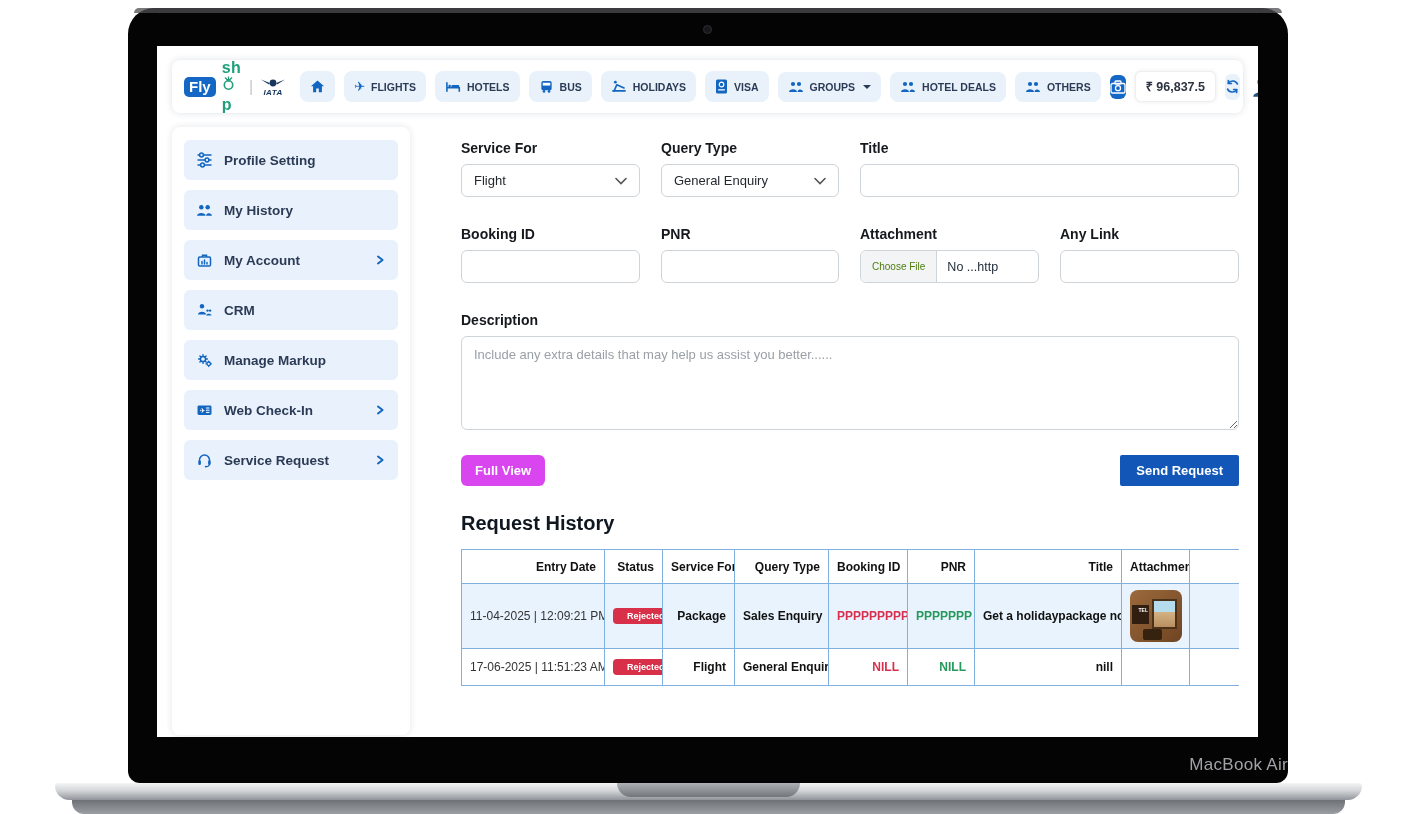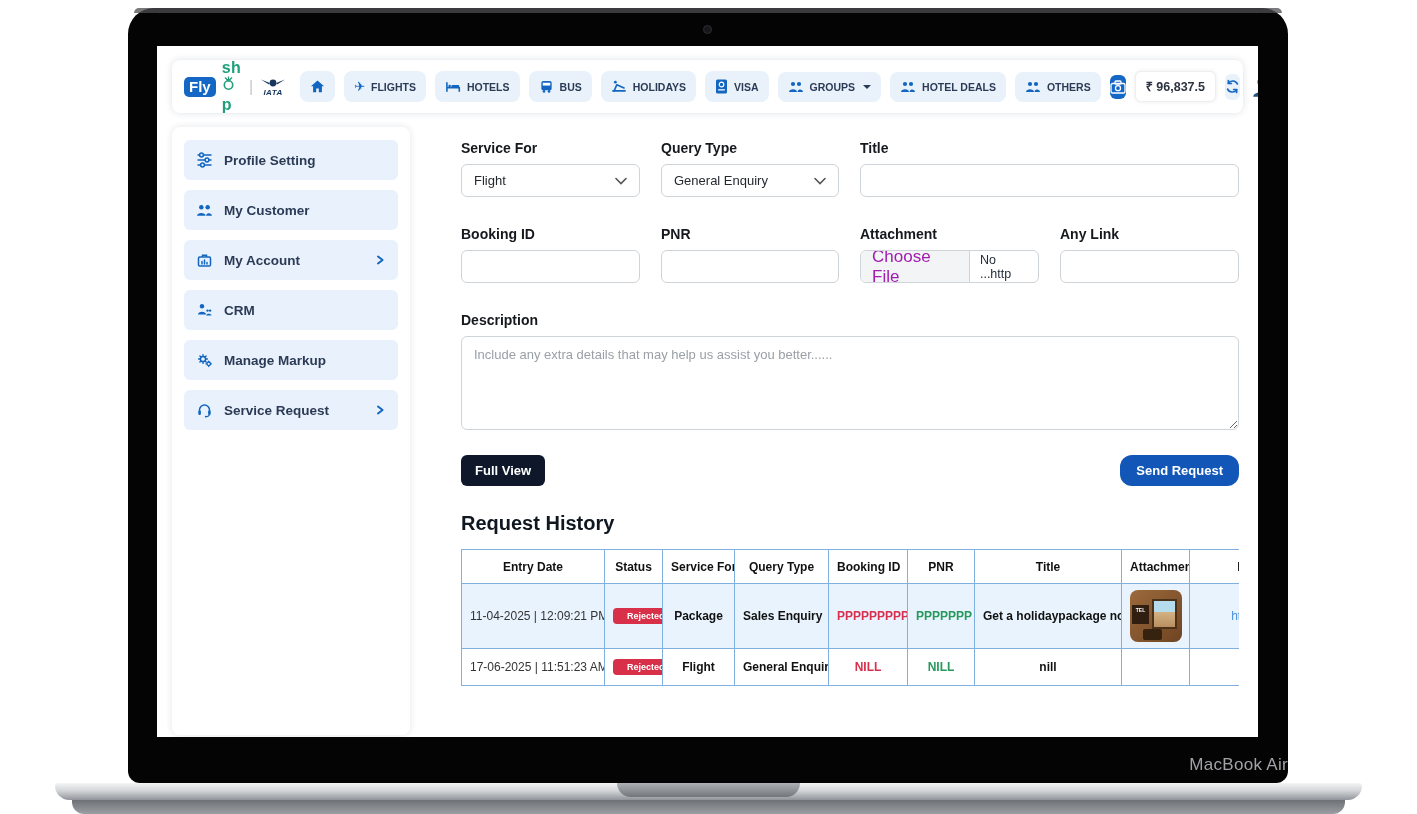--- a/index.html
+++ b/index.html
@@ -45,34 +45,34 @@
   
   .main{position:absolute;left:304px;top:94px;width:778px}
   .f-label{font-size:14px;font-weight:bold;color:#15181c;margin-bottom:8px}
   .form-row{display:flex;gap:21px;margin-bottom:29px}
   .fld{display:flex;flex-direction:column}
   .w1{width:179px}.w2{width:178px}.grow{flex:1}
   .select,.input{height:33px;border:1px solid #cfd4d9;border-radius:6px;background:#fff;font-size:13px;color:#24292f;display:flex;align-items:center;padding:0 12px}
   .select{justify-content:space-between;cursor:pointer}
   input.input{width:100%;outline:none}
   .file-ctrl{height:33px;border:1px solid #cfd4d9;border-radius:6px;display:flex;overflow:hidden;background:#fff;cursor:pointer}
-  .cf-btn{background:#f2f4f6;border-right:1px solid #cfd4d9;display:flex;align-items:center;padding:0 11px;font-size:17px;color:#a21caf}
+  .cf-btn{background:#f2f4f6;border-right:1px solid #cfd4d9;display:flex;align-items:center;padding:0 11px;font-size:10px;color:#4d7c0f}
   .cf-status{display:flex;align-items:center;padding:0 10px;font-size:12.5px;color:#1f2937}
   .desc-wrap{margin-bottom:21px}
   textarea.desc{width:778px;height:94px;border:1px solid #cfd4d9;border-radius:6px;padding:10px 12px;font-size:13px;font-family:"Liberation Sans",sans-serif;color:#333;resize:both}
   textarea.desc::placeholder{color:#9aa0a6}
   .btn-row{display:flex;justify-content:space-between;align-items:center;margin-bottom:26px}
-  .btn-fullview{background:#0f172a;color:#fff;border:none;border-radius:6px;font-size:13px;font-weight:bold;padding:8px 14px;cursor:pointer;font-family:"Liberation Sans",sans-serif}
-  .btn-send{background:#1257b8;color:#fff;border:none;border-radius:12px;font-size:13px;font-weight:bold;padding:8px 16px;cursor:pointer;font-family:"Liberation Sans",sans-serif}
+  .btn-fullview{background:#d946ef;color:#fff;border:none;border-radius:6px;font-size:13px;font-weight:bold;padding:8px 14px;cursor:pointer;font-family:"Liberation Sans",sans-serif}
+  .btn-send{background:#1257b8;color:#fff;border:none;border-radius:2px;font-size:13px;font-weight:bold;padding:8px 16px;cursor:pointer;font-family:"Liberation Sans",sans-serif}
   .hist-title{font-size:20px;font-weight:bold;color:#0f1720;margin-bottom:14px}
 
   
   .tbl-wrap{width:778px;overflow:hidden}
   table{border-collapse:collapse;table-layout:fixed;width:848px}
-  th,td{border:1px solid #7fb0e0;padding:6px 8px;font-size:12px;text-align:center;vertical-align:middle;overflow:hidden;white-space:nowrap}
+  th,td{border:1px solid #7fb0e0;padding:6px 8px;font-size:12px;text-align:right;vertical-align:middle;overflow:hidden;white-space:nowrap}
   th{font-weight:bold;color:#111;height:34px;background:#fff}
   tr.r1 td{background:#e8f3fd;height:62px}
   tr.r2 td{background:#fff;height:37px}
   .c-date{color:#333}
   .badge{display:inline-block;background:#d83048;color:#fff;font-size:9px;font-weight:bold;padding:3px 14px;border-radius:4px}
   .bold-cell{font-weight:bold;color:#111}
   .red-cell{font-weight:bold;color:#d8304f}
   .green-cell{font-weight:bold;color:#27995c}
   .link-cell{color:#4a90d9;cursor:pointer}
   .thumb{width:52px;height:52px;border-radius:8px;position:relative;overflow:hidden;background:linear-gradient(135deg,#9c6a3c,#6f4423);cursor:pointer}
@@ -256,21 +256,21 @@
 
     <div class="side-item">
       <span class="ic">
           <svg width="17" height="15" viewBox="0 0 16 14">
             <circle cx="5" cy="4" r="2.1" fill="#1266c0"></circle>
             <circle cx="11" cy="4" r="2.1" fill="#1266c0"></circle>
             <path d="M1 12 C1 8.4 9 8.4 9 12 Z" fill="#1266c0"></path>
             <path d="M9.6 11.2 C10.4 8.6 15 9 15 12 L9.6 12 Z" fill="#1266c0"></path>
           </svg>
         </span>
-      <span class="lbl">My Customer</span>
+      <span class="lbl">My History</span>
     </div>
 
 
     <div class="side-item">
       <span class="ic">
           <svg width="17" height="16" viewBox="0 0 16 16">
             <rect x="2" y="5" width="12" height="9" rx="1.2" fill="none" stroke="#1266c0" stroke-width="1.5"></rect>
             <path d="M6 5 V3.2 H10 V5" fill="none" stroke="#1266c0" stroke-width="1.5"></path>
             <path d="M5.5 12 V9.6 M8 12 V8 M10.5 12 V10.4" stroke="#1266c0" stroke-width="1.5" stroke-linecap="round"></path>
           </svg>
@@ -302,20 +302,35 @@
           <svg width="17" height="16" viewBox="0 0 16 16">
             <circle cx="6.5" cy="7" r="2.6" fill="none" stroke="#1266c0" stroke-width="1.5"></circle>
             <path d="M6.5 2.6 V4 M6.5 10 V11.4 M2.1 7 H3.5 M9.5 7 H10.9 M3.4 3.9 L4.4 4.9 M8.6 9.1 L9.6 10.1 M9.6 3.9 L8.6 4.9 M4.4 9.1 L3.4 10.1" stroke="#1266c0" stroke-width="1.4" stroke-linecap="round"></path>
             <circle cx="12.2" cy="11.8" r="1.8" fill="none" stroke="#1266c0" stroke-width="1.3"></circle>
             <path d="M12.2 9 V9.9 M12.2 13.7 V14.6 M9.4 11.8 H10.3 M14.1 11.8 H15" stroke="#1266c0" stroke-width="1.2" stroke-linecap="round"></path>
           </svg>
         </span>
       <span class="lbl">Manage Markup</span>
     </div>
 
+    <div class="side-item">
+      <span class="ic">
+          <svg width="17" height="16" viewBox="0 0 16 16">
+            <rect x="1" y="3.5" width="14" height="9.5" rx="1.4" fill="#1266c0"></rect>
+            <text x="3" y="10.5" font-size="7" fill="#fff">✈</text>
+            <path d="M9.5 6 H13 M9.5 8.2 H13 M9.5 10.4 H13" stroke="#fff" stroke-width="1"></path>
+          </svg>
+        </span>
+      <span class="lbl">Web Check-In</span>
+      <span class="chev">
+          <svg width="12" height="12" viewBox="0 0 12 12">
+            <path d="M4 2.5 L8.6 6 L4 9.5" fill="none" stroke="#1266c0" stroke-width="2" stroke-linecap="round" stroke-linejoin="round"></path>
+          </svg>
+        </span>
+    </div>
 
     <div class="side-item">
       <span class="ic">
           <svg width="17" height="16" viewBox="0 0 16 16">
             <path d="M3 10 V8 A5 5 0 0 1 13 8 V10" fill="none" stroke="#1266c0" stroke-width="1.5"></path>
             <rect x="1.8" y="8.6" width="2.6" height="4.4" rx="1.2" fill="#1266c0"></rect>
             <rect x="11.6" y="8.6" width="2.6" height="4.4" rx="1.2" fill="#1266c0"></rect>
             <path d="M12.8 13 A3.4 3.4 0 0 1 9.6 14.6" fill="none" stroke="#1266c0" stroke-width="1.3" stroke-linecap="round"></path>
             <circle cx="9.2" cy="14.6" r="0.9" fill="#1266c0"></circle>
           </svg>

